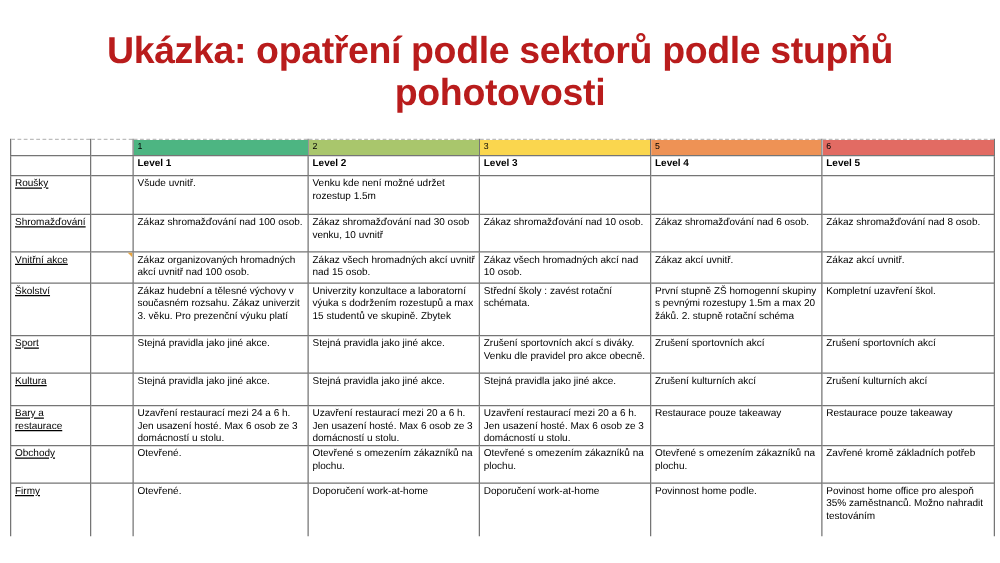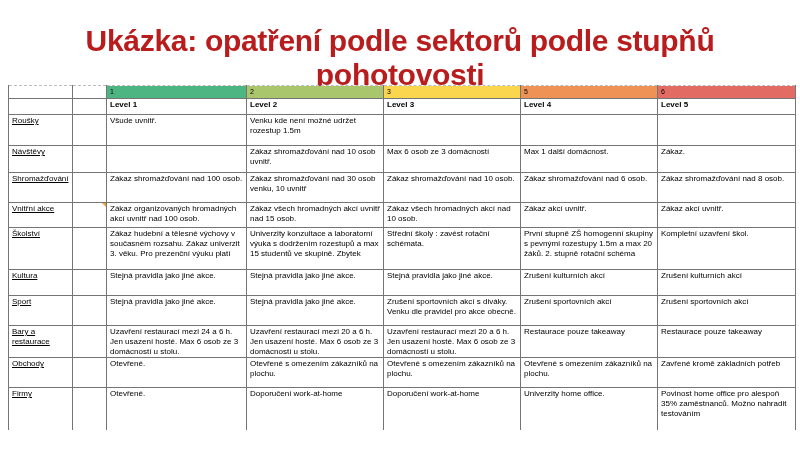--- a/index.html
+++ b/index.html
@@ -24,21 +24,21 @@
     text-align: center;
     font-size: 30px;
     line-height: 34px;
     font-weight: bold;
     color: #b91c1c;
     letter-spacing: -0.3px;
   }
   table.measures {
     position: absolute;
     left: 8px;
-    top: 85px;
+    top: 111px;
     width: 787px;
     border-collapse: collapse;
     table-layout: fixed;
     padding-left: 20px;
   }
   table.measures td, table.measures th {
     border: 1px solid #757575;
     vertical-align: top;
     text-align: left;
     padding: 1px 3px 0 3px;
@@ -120,29 +120,20 @@
     <tr style="height:31px">
       <td class="sector-cell">Roušky</td>
       <td></td>
       <td>Všude uvnitř.</td>
       <td>Venku kde není možné udržet rozestup 1.5m</td>
       <td></td>
       <td></td>
       <td></td>
     </tr>
 
-    <tr style="height:27px">
-      <td class="sector-cell">Návštěvy</td>
-      <td></td>
-      <td></td>
-      <td>Zákaz shromažďování nad 10 osob uvnitř.</td>
-      <td>Max 6 osob ze 3 domácností</td>
-      <td>Max 1 další domácnost.</td>
-      <td>Zákaz.</td>
-    </tr>
 
     <tr style="height:30px">
       <td class="sector-cell">Shromažďování</td>
       <td></td>
       <td>Zákaz shromažďování nad 100 osob.</td>
       <td>Zákaz shromažďování nad 30 osob venku, 10 uvnitř</td>
       <td>Zákaz shromažďování nad 10 osob.</td>
       <td>Zákaz shromažďování nad 6 osob.</td>
       <td>Zákaz shromažďování nad 8 osob.</td>
     </tr>
@@ -162,38 +153,38 @@
     <tr style="height:42px">
       <td class="sector-cell">Školství</td>
       <td></td>
       <td>Zákaz hudební a tělesné výchovy v současném rozsahu. Zákaz univerzit 3. věku. Pro prezenční výuku platí</td>
       <td>Univerzity konzultace a laboratorní výuka s dodržením rozestupů a max 15 studentů ve skupině. Zbytek</td>
       <td>Střední školy : zavést rotační schémata.</td>
       <td>První stupně ZŠ homogenní skupiny s pevnými rozestupy 1.5m a max 20 žáků. 2. stupně rotační schéma</td>
       <td>Kompletní uzavření škol.</td>
     </tr>
 
-    <tr style="height:26px">
-      <td class="sector-cell">Kultura</td>
-      <td></td>
-      <td>Stejná pravidla jako jiné akce.</td>
-      <td>Stejná pravidla jako jiné akce.</td>
-      <td>Stejná pravidla jako jiné akce.</td>
-      <td>Zrušení kulturních akcí</td>
-      <td>Zrušení kulturních akcí</td>
-    </tr>
-
     <tr style="height:30px">
       <td class="sector-cell">Sport</td>
       <td></td>
       <td>Stejná pravidla jako jiné akce.</td>
       <td>Stejná pravidla jako jiné akce.</td>
       <td>Zrušení sportovních akcí s diváky. Venku dle pravidel pro akce obecně.</td>
       <td>Zrušení sportovních akcí</td>
       <td>Zrušení sportovních akcí</td>
+    </tr>
+
+    <tr style="height:26px">
+      <td class="sector-cell">Kultura</td>
+      <td></td>
+      <td>Stejná pravidla jako jiné akce.</td>
+      <td>Stejná pravidla jako jiné akce.</td>
+      <td>Stejná pravidla jako jiné akce.</td>
+      <td>Zrušení kulturních akcí</td>
+      <td>Zrušení kulturních akcí</td>
     </tr>
 
     <tr style="height:30px">
       <td class="sector-cell">Bary a restaurace</td>
       <td></td>
       <td>Uzavření restaurací mezi 24 a 6 h. Jen usazení hosté. Max 6 osob ze 3 domácností u stolu.</td>
       <td>Uzavření restaurací mezi 20 a 6 h. Jen usazení hosté. Max 6 osob ze 3 domácností u stolu.</td>
       <td>Uzavření restaurací mezi 20 a 6 h. Jen usazení hosté. Max 6 osob ze 3 domácností u stolu.</td>
       <td>Restaurace pouze takeaway</td>
       <td>Restaurace pouze takeaway</td>
@@ -208,19 +199,19 @@
       <td>Otevřené s omezením zákazníků na plochu.</td>
       <td>Zavřené kromě základních potřeb</td>
     </tr>
 
     <tr class="last-row" style="height:42px">
       <td class="sector-cell">Firmy</td>
       <td></td>
       <td>Otevřené.</td>
       <td>Doporučení work-at-home</td>
       <td>Doporučení work-at-home</td>
-      <td>Univerzity home office.</td>
+      <td>Povinnost home podle.</td>
       <td>Povinost home office pro alespoň 35% zaměstnanců. Možno nahradit testováním</td>
     </tr>
 
   </tbody>
     </table>
 </div>
 
 </body></html>

